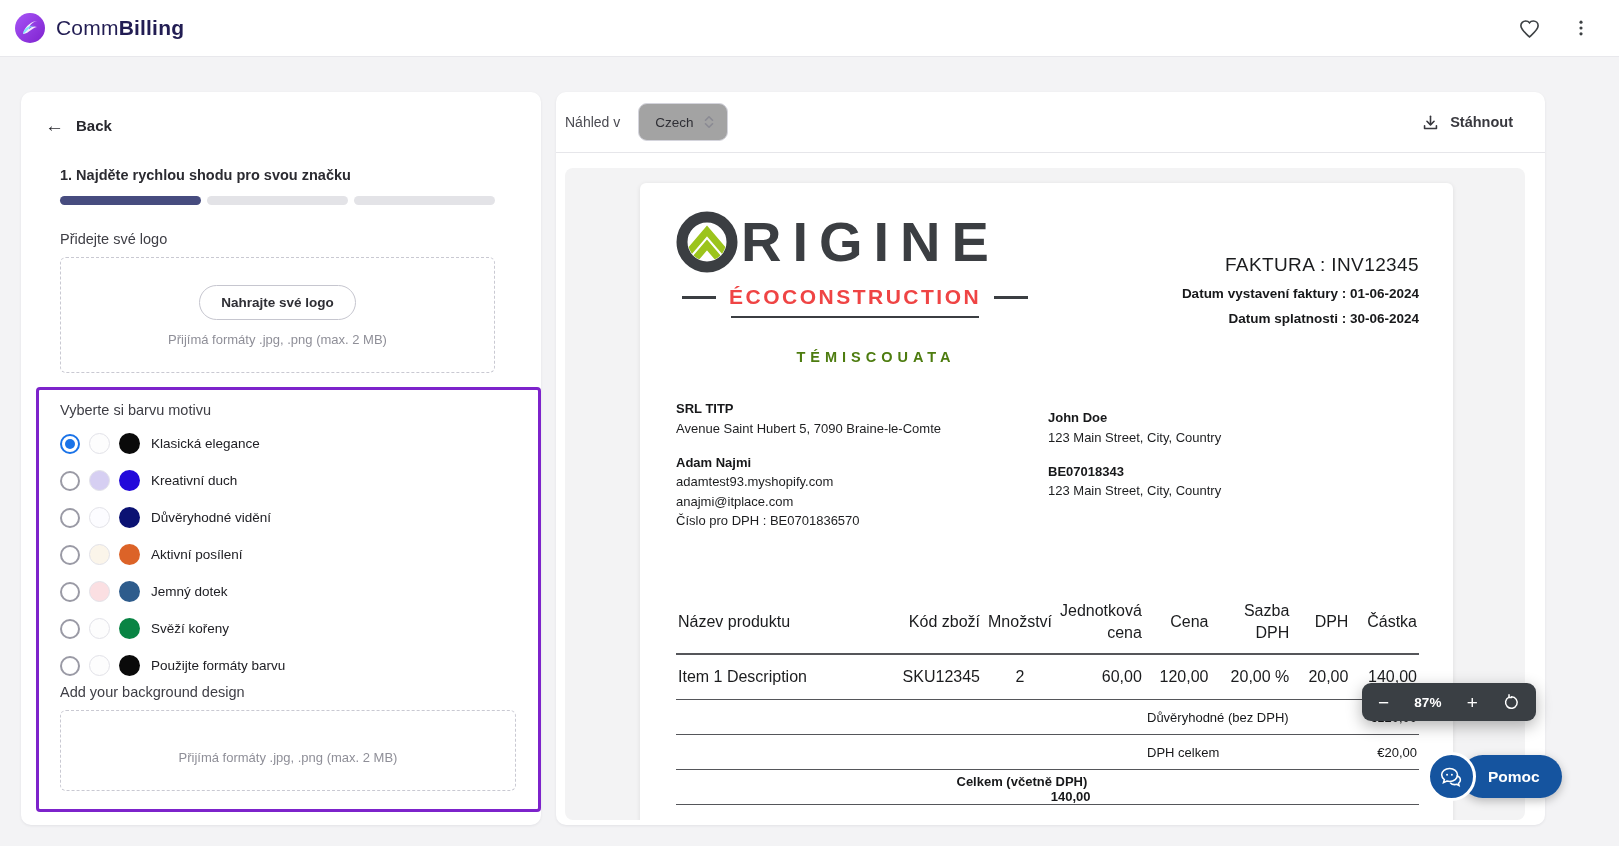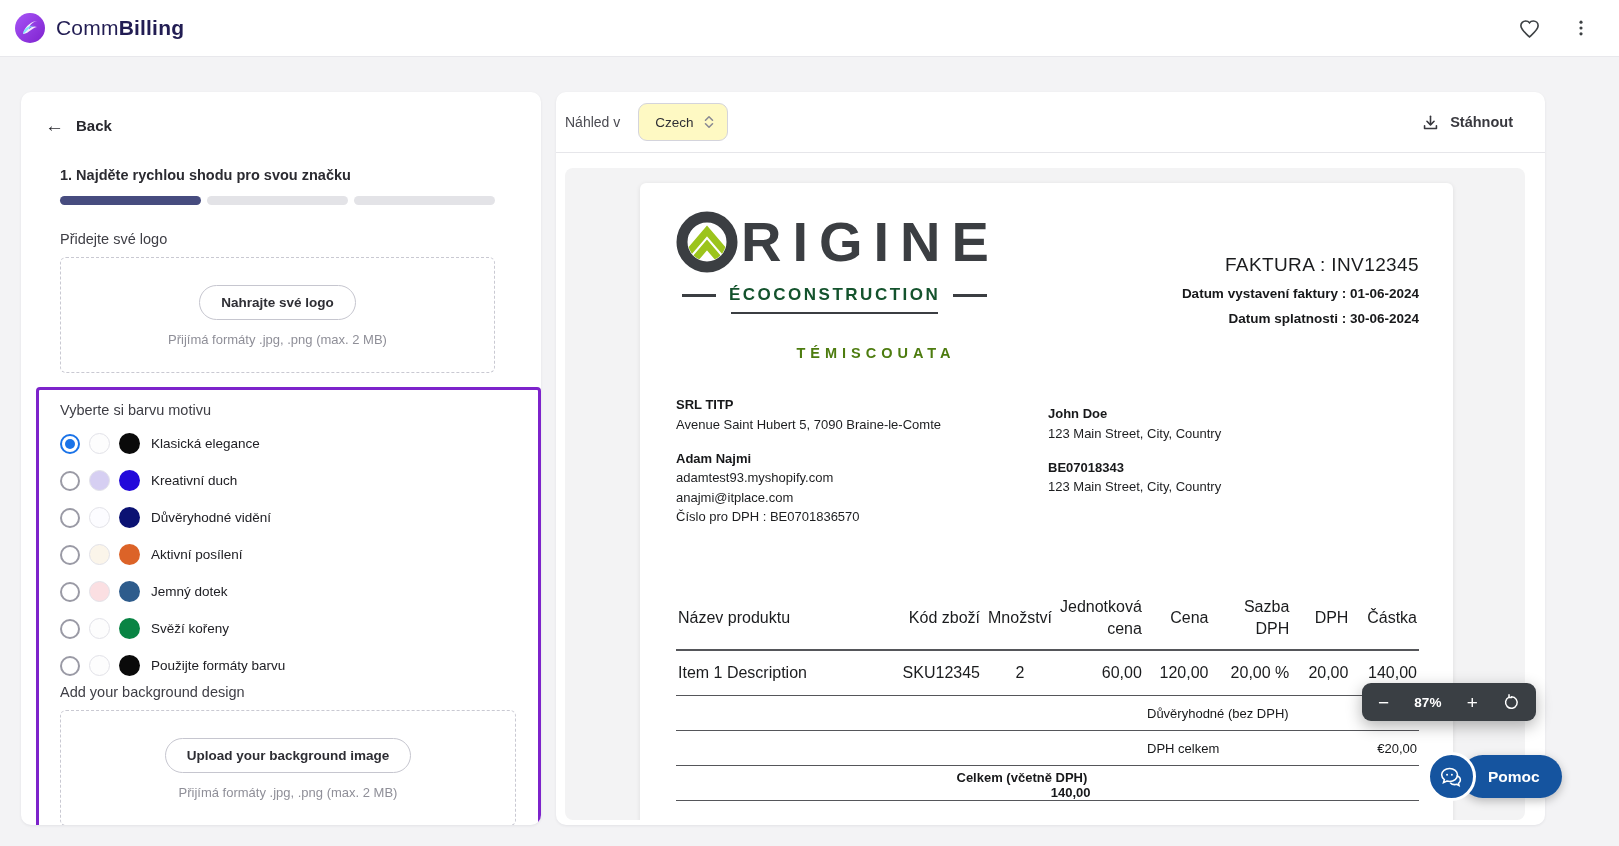--- a/index.html
+++ b/index.html
@@ -48,39 +48,39 @@
   .swatch{width:21px;height:21px;border-radius:50%;margin-left:9px;flex:none;box-sizing:border-box;}
   .swatch.light{border:1px solid #e2e2e8;}
   .opt-label{margin-left:11px;font-size:13.5px;color:#202025;}
 
   
   .preview{flex:1;box-sizing:border-box;display:flex;flex-direction:column;overflow:hidden;}
   .preview-toolbar{height:60px;display:flex;align-items:center;padding:0 26px 0 9px;flex:none;}
   .lang-label{font-size:14px;color:#4b4b52;}
   .lang-select{margin-left:18px;border:1px solid #d4d4dc;border-radius:9px;height:36px;
     padding:0 12px 0 16px;display:flex;align-items:center;gap:9px;font-size:13.5px;
-    color:#2f2f35;background:#fef9c3;cursor:pointer;text-align:center;}
+    color:#2f2f35;background:#a3a3a3;cursor:pointer;text-align:center;}
   .download-btn{margin-left:auto;display:flex;gap:10px;align-items:center;font-size:14.5px;
     font-weight:700;color:#38383e;background:none;border:none;cursor:pointer;}
   .divider{height:1px;background:#e6e6ea;flex:none;}
   .canvas{margin:15px 20px 6px 9px;background:#f3f3f4;border-radius:8px;
     height:652px;overflow:hidden;position:relative;flex:none;}
   .paper{position:absolute;left:75px;top:15px;width:813px;height:720px;background:#fff;
     border-radius:6px;box-shadow:0 1px 5px rgba(0,0,0,.09);box-sizing:border-box;
     padding:28px 34px 0 36px;color:#17181a;}
 
   
   .inv-top{display:flex;justify-content:space-between;}
   .logo-block{width:420px;}
   .logo-row{display:flex;align-items:center;}
   .logo-title{font-size:56px;font-weight:800;letter-spacing:11px;color:#3b3e42;
     line-height:1;margin-left:3px;}
   .eco-row{display:flex;align-items:center;gap:13px;margin-top:12px;margin-left:6px;}
   .dash{width:34px;height:3px;background:#3b3e42;flex:none;}
-  .eco{font-size:17px;font-weight:700;letter-spacing:2.5px;color:#14532d;position:relative;}
+  .eco{font-size:21px;font-weight:700;letter-spacing:2.5px;color:#ef4444;position:relative;}
   .eco::after{content:"";position:absolute;left:2px;right:2px;bottom:-9px;height:2px;background:#3b3e42;}
   .tagline{margin-top:40px;font-size:14.5px;font-weight:700;letter-spacing:5px;
     color:#4d7c0f;text-align:center;width:400px;}
   .inv-meta{text-align:right;padding-top:43px;}
   .inv-number{font-size:19px;color:#1b1c1e;letter-spacing:.4px;}
   .inv-date{font-size:13.5px;font-weight:700;margin-top:10px;}
   .addresses{display:flex;margin-top:36px;}
   .addr-col.left{width:372px;}
   .addr-col.right{flex:1;padding-top:9px;}
   .addr-block{margin-top:0;}
@@ -225,21 +225,20 @@
           <div class="opt-row">
             <span class="radio"></span>
             <span class="swatch light" style="background: rgb(253, 253, 253);"></span>
             <span class="swatch" style="background: rgb(10, 10, 10);"></span>
             <span class="opt-label">Použijte formáty barvu</span>
           </div>
         </div>
 
       <div class="section-label">Add your background design</div>
       <div class="dropzone">
-        <button class="upload-btn">Upload your background image</button>
         <div class="hint">Přijímá formáty .jpg, .png (max. 2 MB)</div>
       </div>
     </div>
   </aside>
 
   <section class="card preview">
     <div class="preview-toolbar">
       <span class="lang-label">Náhled v</span>
       <div class="lang-select">
         <span>Czech</span>

